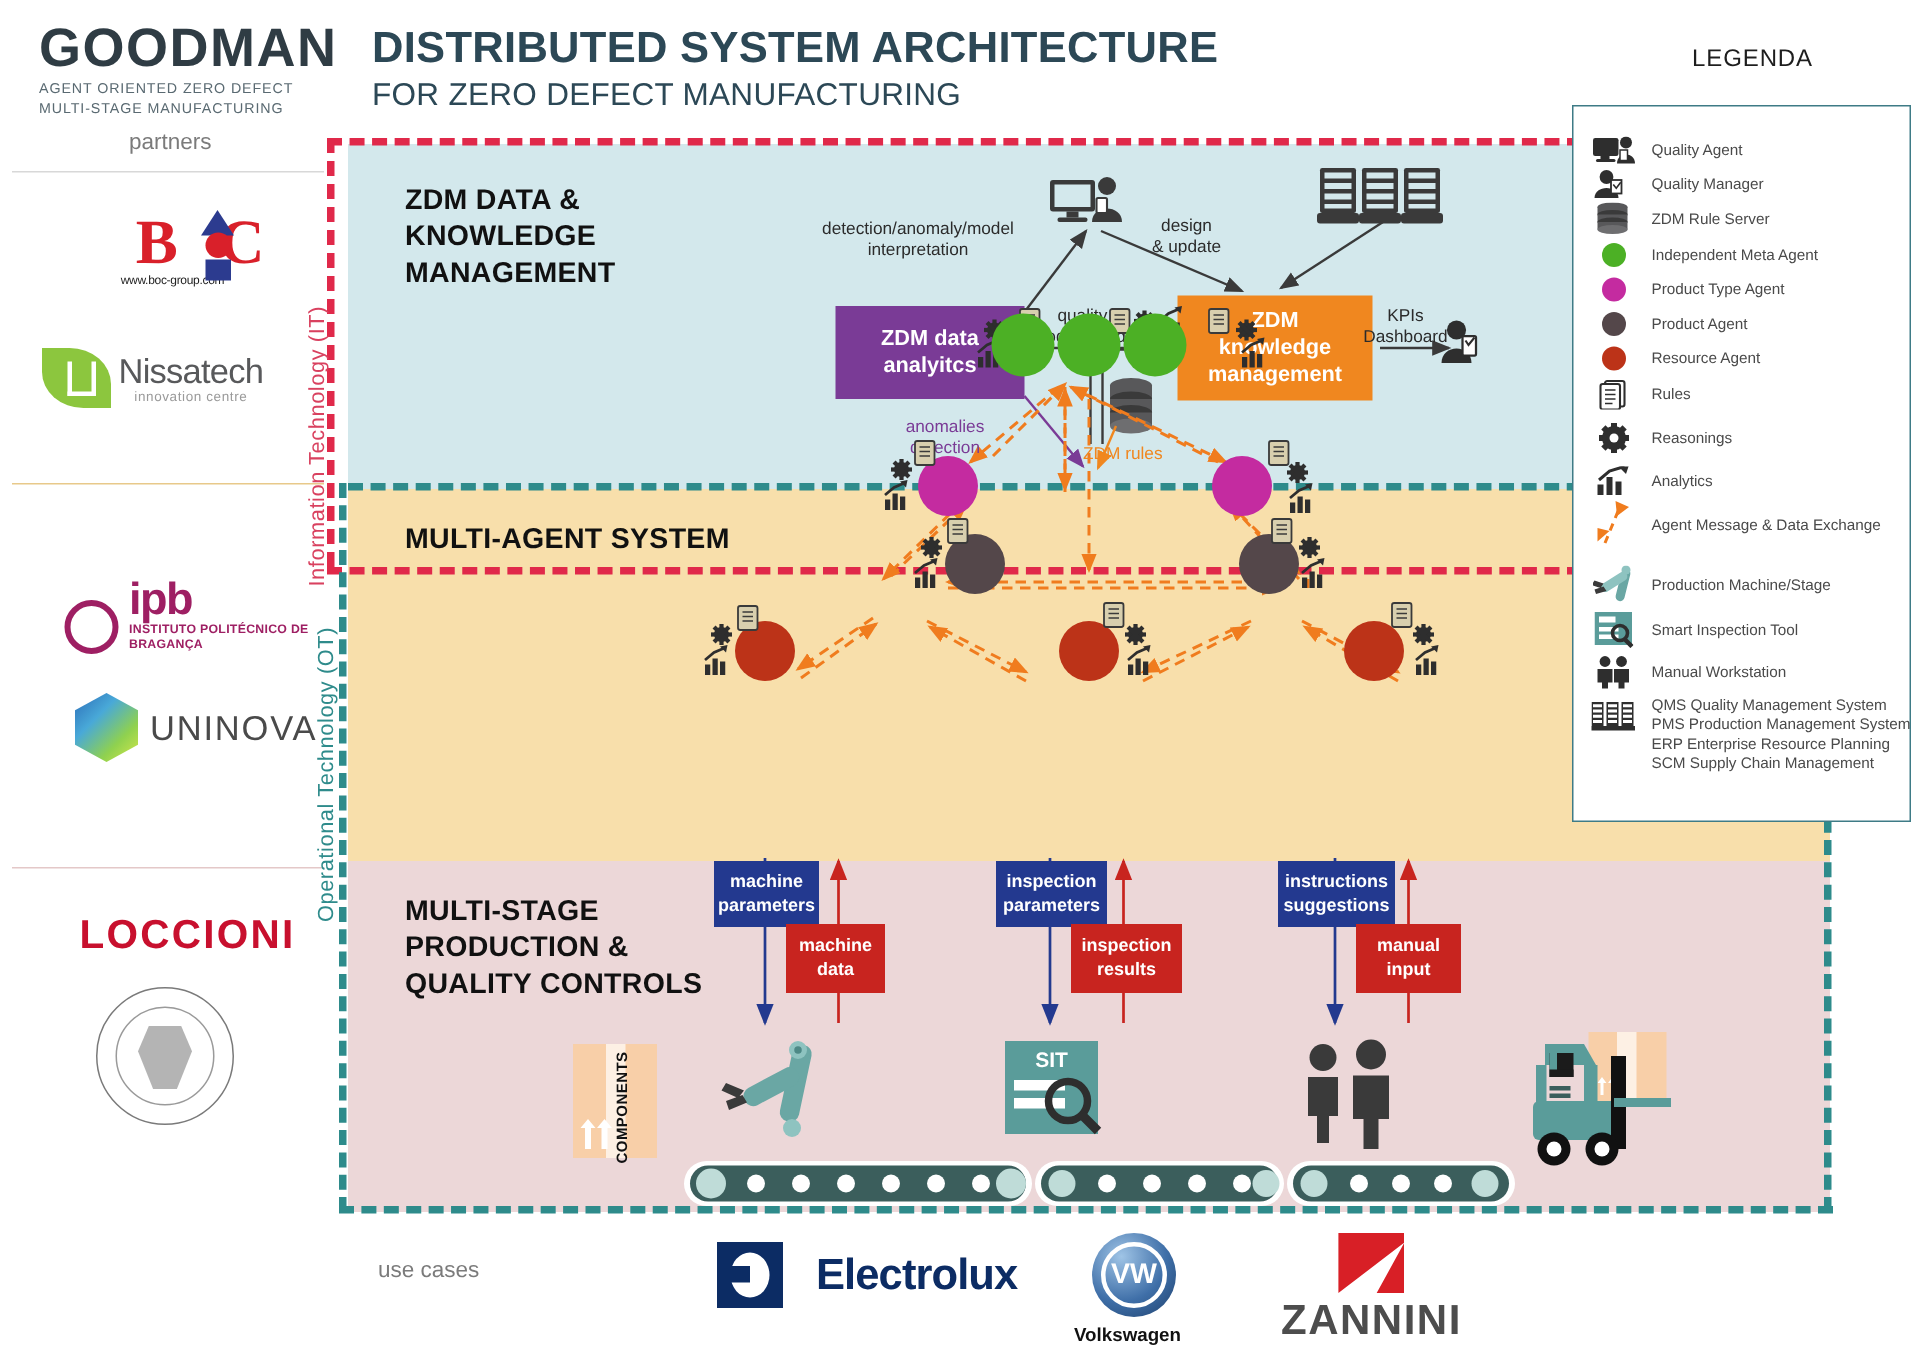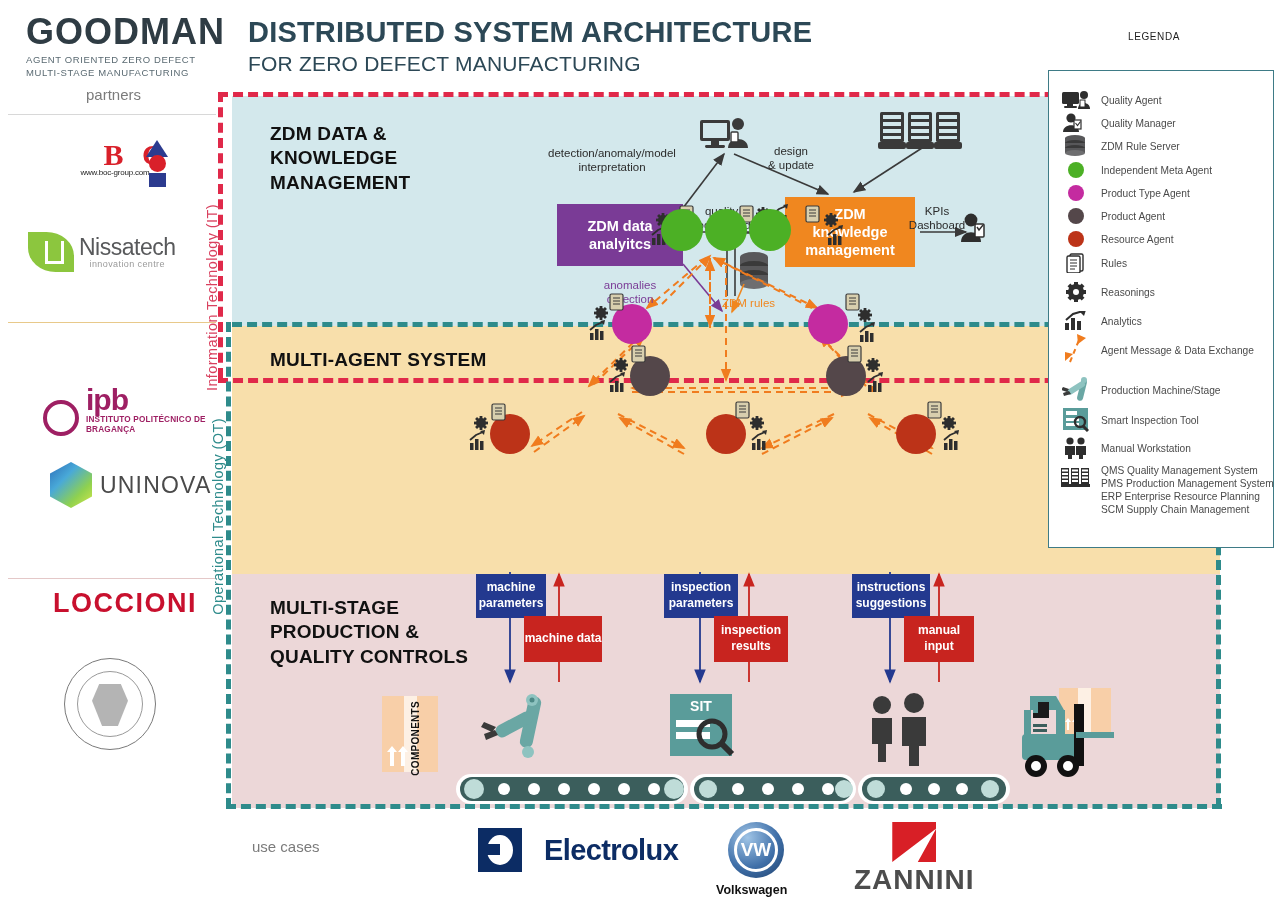--- a/index.html
+++ b/index.html
@@ -36,21 +36,21 @@
     position:absolute; font-size:15px; color:#7b7b7b;
   }
   #partners-label { left:86px; top:86px; }
   #usecases-label { left:252px; top:838px; }
   .rail-div { position:absolute; left:8px; width:208px; height:1px; }
 
   .plogo { position:absolute; text-align:center; }
 
   
   .boc { left:40px; top:138px; width:150px; }
-  .boc-main { font-family:"Liberation Serif", serif; font-weight:bold; font-size:30px; color:#d9202a; letter-spacing:-1px; position:relative; display:inline-block;margin-left:36px; }
+  .boc-main { font-family:"Liberation Serif", serif; font-weight:bold; font-size:42px; color:#d9202a; letter-spacing:-1px; position:relative; display:inline-block;margin-left:36px; }
   .boc-url { font-size:8px; color:#1d1d1d; margin-top:-4px; letter-spacing:-0.2px;}
   .boc-tri { position:absolute; left:43px; top:2px; width:0;height:0;border-left:11px solid transparent;border-right:11px solid transparent;border-bottom:17px solid #2c3b8f;}
   .boc-dot { position:absolute; left:46px; top:17px; width:17px;height:17px;border-radius:50%;background:#d9202a;}
   .boc-sq { position:absolute; left:46px; top:35px; width:17px;height:14px;background:#2c3b8f;}
 
   
   .nissa { left:28px; top:232px; width:180px; display:flex; align-items:center; gap:5px;}
   .leaf { width:46px;height:40px; background:#8cc63e; border-radius: 0 60% 0 60%; position:relative; flex:0 0 auto;}
   .leaf:after{content:"";position:absolute;left:17px;top:9px;width:13px;height:20px;border:3px solid #fff;border-top:none;}
   .nissa-t { font-size:23px;color:#58595b; line-height:1; letter-spacing:-0.5px;}
@@ -64,21 +64,21 @@
   .ipb-s{font-size:8.2px;font-weight:bold;color:#9e1f63;letter-spacing:0.2px;line-height:1.25;}
 
   
   .unin { left:50px; top:462px; width:180px; display:flex; align-items:center; gap:8px;}
   .unin-hex { width:42px;height:46px;flex:0 0 auto;
     background: linear-gradient(135deg,#2b6cb8 0%,#49a9d8 35%,#8fd14f 70%,#d6e84a 100%);
     clip-path: polygon(50% 0,100% 25%,100% 75%,50% 100%,0 75%,0 25%); }
   .unin-t { font-size:23px;color:#4a4a4a;letter-spacing:1.2px;}
 
   
-  .locc { left:40px; top:588px; width:170px;
+  .locc { left:40px; top:608px; width:170px;
     font-size:27px;font-weight:bold;color:#c8102e;letter-spacing:1.5px;font-family:"Liberation Sans",sans-serif;}
 
   
   .seal { left:64px; top:658px; width:92px;height:92px;border:1.6px solid #7a7a7a;border-radius:50%;
     display:flex;align-items:center;justify-content:center;}
   .seal-in { width:66px;height:66px;border:1px solid #9a9a9a;border-radius:50%;position:relative;}
   .seal-in:after{content:"";position:absolute;left:14px;top:12px;width:36px;height:42px;
     background:#777; clip-path: polygon(20% 0,80% 0,100% 40%,72% 100%,28% 100%,0 40%); opacity:.55;}
 
   
@@ -128,21 +128,21 @@
   #el-anom   { left:352px; top:182px; width:92px; color:#7a3b96;}
   #el-rules  { left:490px; top:200px; width:86px; color:#f0871f; text-align:left;}
 
   
   .pbox { position:absolute; color:#fff; font-size:12px; font-weight:bold; text-align:center;
           display:flex;align-items:center;justify-content:center; line-height:1.3; }
   .pbox.blue { background:#23398f; }
   .pbox.red  { background:#c8241f; }
 
   
-  #legend-title { position:absolute; left:1128px; top:31px; font-size:10px; color:#1e1e1e; letter-spacing:0.6px;}
+  #legend-title { position:absolute; left:1128px; top:31px; font-size:16px; color:#1e1e1e; letter-spacing:0.6px;}
   #legend { position:absolute; left:1048px; top:70px; width:226px; height:478px;
             background:#fff; border:1.2px solid #3e7b86; }
   .lrow { position:absolute; left:12px; display:flex; align-items:center; gap:10px; }
   .lrow .ltxt { font-size:10.2px; color:#4a4a4a; white-space:nowrap; }
   .lico { width:30px; height:22px; display:flex;align-items:center;justify-content:center; flex:0 0 30px;}
   .ldot { border-radius:50%; width:16px;height:16px; }
 
   
   #uc-electrolux { position:absolute; left:478px; top:828px; display:flex; align-items:center; gap:22px;}
   .elx-mark { width:44px;height:44px;background:#0c2c64;display:flex;align-items:center;justify-content:center;}
@@ -768,21 +768,21 @@
             <rect x="5" y="5" width="3.5" height="11" fill="#2e2e2e"></rect>
           <rect x="10" y="7" width="3.5" height="9" fill="#2e2e2e"></rect>
             <path d="M0,6 L6,1 L13,-2" stroke="#2e2e2e" stroke-width="1.8" fill="none"></path>
             <path d="M10,-3 l5,-1 l-1,5 z" fill="#2e2e2e"></path>
           </g>
       </g>
     </svg>
 
     <div class="pbox blue" style="left:244px;top:478px;width:70px;height:44px;">machine
 parameters</div>
-    <div class="pbox red" style="left:292px;top:520px;width:78px;height:46px;">machine
+    <div class="pbox red" style="left:292px;top:520px;width:66px;height:46px;">machine
 data</div>
 
     <div class="pbox blue" style="left:432px;top:478px;width:74px;height:44px;">inspection
 parameters</div>
     <div class="pbox red" style="left:482px;top:520px;width:74px;height:46px;">inspection
 results</div>
 
     <div class="pbox blue" style="left:620px;top:478px;width:78px;height:44px;">instructions
 suggestions</div>
     <div class="pbox red" style="left:672px;top:520px;width:70px;height:46px;">manual

